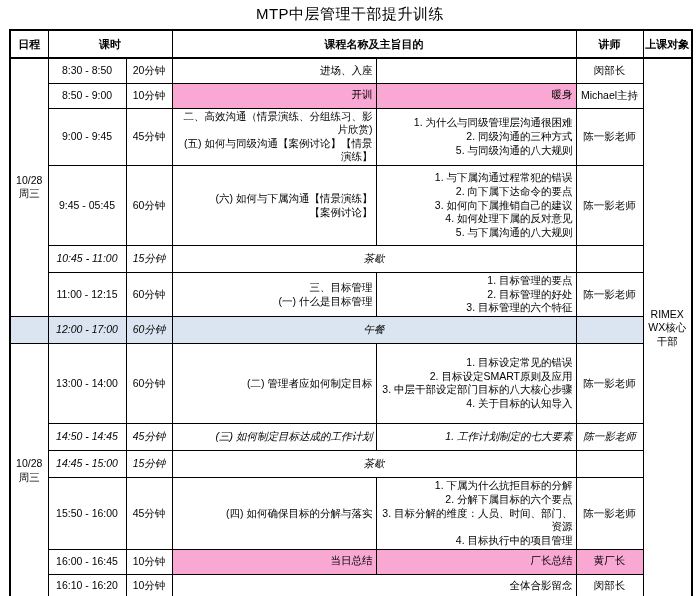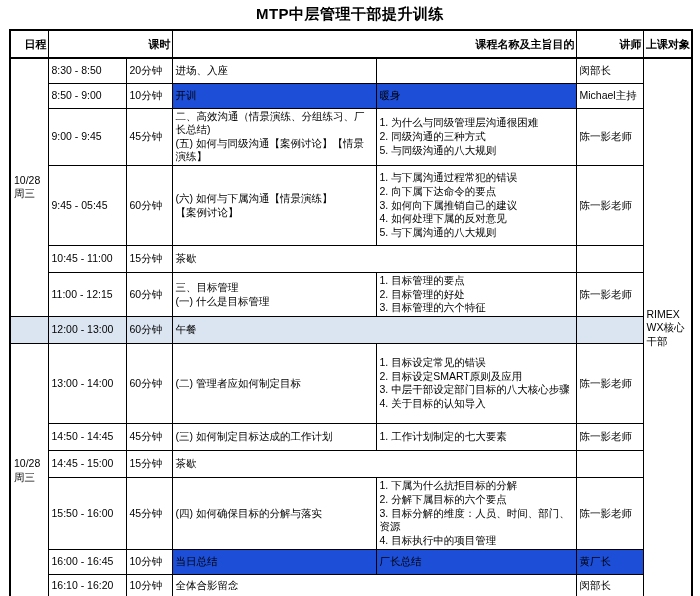--- a/index.html
+++ b/index.html
@@ -2,45 +2,45 @@
 <html><head>
 <meta charset="utf-8">
 <style>
   html,body { margin:0; padding:0; background:#ffffff; }
   body {
     width:700px; height:596px; overflow:hidden;
     font-family:"Liberation Sans","DejaVu Sans",sans-serif;
     color:#000;
   }
   .page-title {
-    text-align:center; font-weight:bold; font-size:15px;
+    text-align:center; font-weight:normal; font-size:15px;
     padding-top:5px; letter-spacing:0.5px;
   }
   table.schedule {
     border-collapse:collapse; table-layout:fixed;
     margin:5px 0 0 9px; width:682px;
     border:2px solid #000;
   }
   .schedule th, .schedule td {
     border:1px solid #000;
     font-size:10.5px; line-height:1.3;
     padding:1px 3px; overflow:hidden;
     vertical-align:middle;
   }
   .schedule th {
-    font-size:11px; font-weight:bold; text-align:right;
+    font-size:11px; font-weight:bold; text-align:center;
     border-bottom:2px solid #000; height:22px; padding:2px 1px;
   }
-  .c { text-align:left;margin-top:20px; }
-  .l { text-align:left; }
+  .c { text-align:center;margin-top:20px; }
+  .l { text-align:right; }
   .pre { white-space:pre-line; }
-  .yellow { background:#1d4ed8; }
+  .yellow { background:#f9a8d4;font-family:Liberation Mono, monospace; }
   .blue { background:#dbe5f1; }
   
-  tr.h25 { height:25px; } tr.h24 { height:24px; } tr.h27 { height:27px; }
+  tr.h25 { height:25px; } tr.h24 { height:24px; } tr.h27 { height:27px;font-style:italic; }
   tr.h43 { height:43px; } tr.h52 { height:52px; }
   tr.h80 { height:80px; } tr.h72 { height:72px; }
 </style>
 </head>
 <body>
 
 <div class="page-title">MTP中层管理干部提升训练</div>
 
 <table class="schedule">
   <colgroup>
@@ -79,21 +79,21 @@
     <td class="c">8:50 - 9:00</td>
     <td class="c">10分钟</td>
     <td class="l yellow">开训</td>
     <td class="l yellow">暖身</td>
     <td class="c">Michael主持</td>
   </tr>
 
   <tr class="h52">
     <td class="c">9:00 - 9:45</td>
     <td class="c">45分钟</td>
-    <td class="l pre">二、高效沟通（情景演练、分组练习、厂长总结)
+    <td class="l pre">二、高效沟通（情景演练、分组练习、影片欣赏)
 (五) 如何与同级沟通【案例讨论】【情景演练】</td>
     <td class="l pre">1. 为什么与同级管理层沟通很困难
 2. 同级沟通的三种方式
 5. 与同级沟通的八大规则</td>
     <td class="c">陈一影老师</td>
   </tr>
 
   <tr class="h80">
     <td class="c">9:45 - 05:45</td>
     <td class="c">60分钟</td>
@@ -120,21 +120,21 @@
     <td class="l pre">三、目标管理
 (一) 什么是目标管理</td>
     <td class="l pre">1. 目标管理的要点
 2. 目标管理的好处
 3. 目标管理的六个特征</td>
     <td class="c">陈一影老师</td>
   </tr>
 
   <tr class="h27">
     <td class="c blue"></td>
-    <td class="c blue">12:00 - 13:00</td>
+    <td class="c blue">12:00 - 17:00</td>
     <td class="c blue">60分钟</td>
     <td colspan="2" class="c blue">午餐</td>
     <td class="c blue"></td>
   </tr>
 
   <tr class="h80">
     <td rowspan="6" class="c pre">10/28
 周三</td>
     <td class="c">13:00 - 14:00</td>
     <td class="c">60分钟</td>

